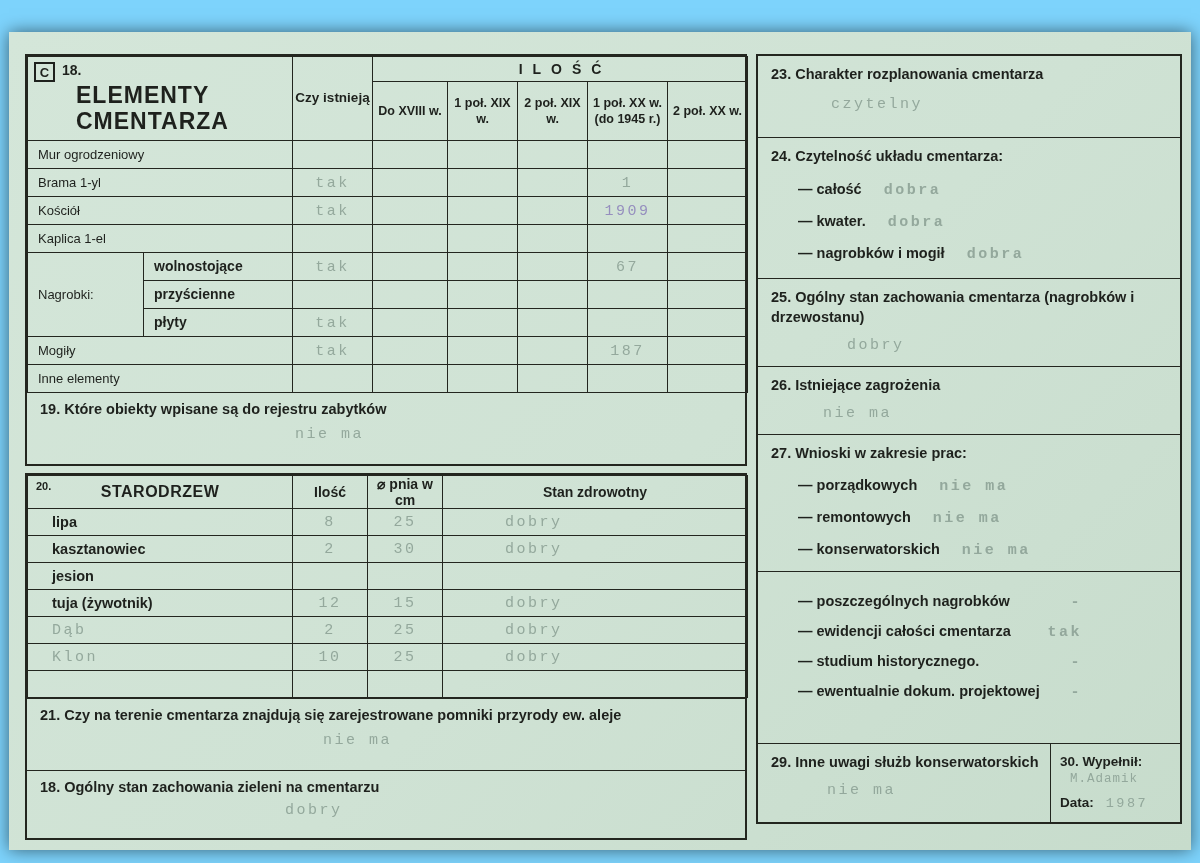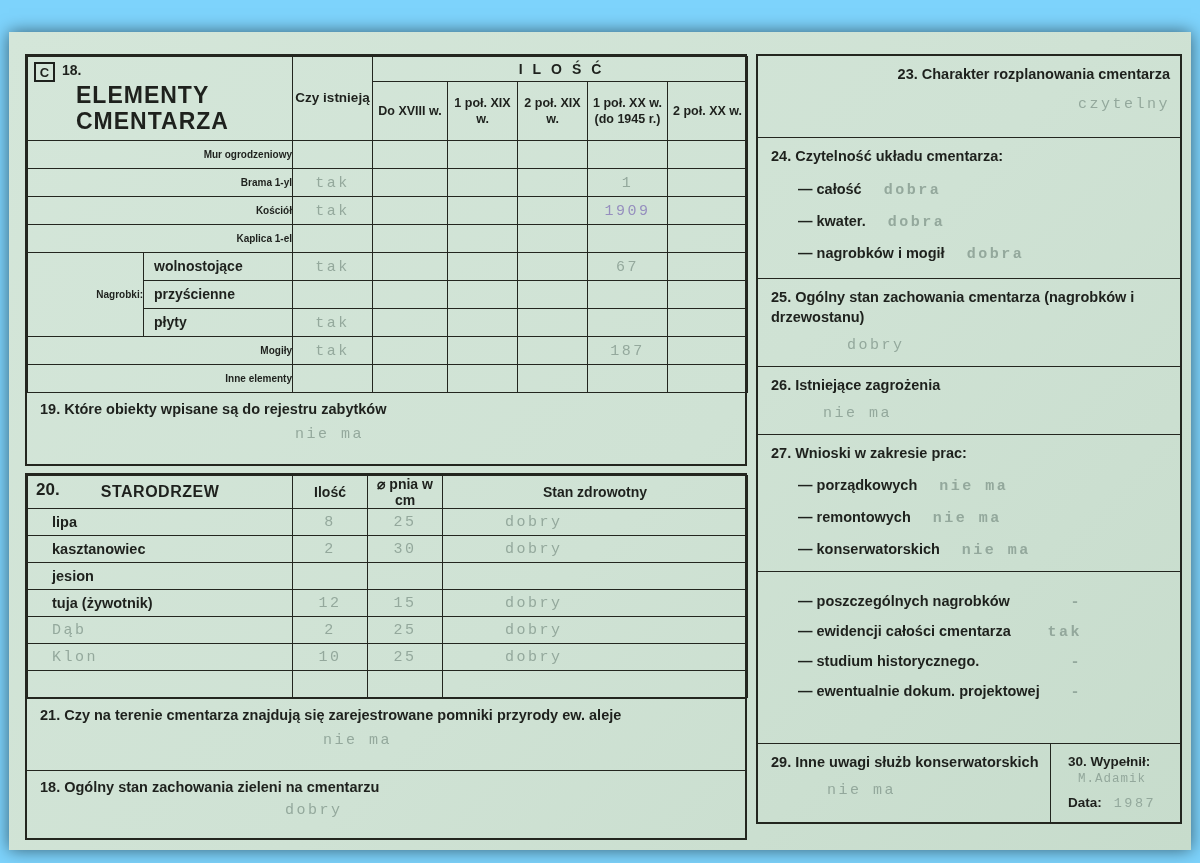--- a/index.html
+++ b/index.html
@@ -31,67 +31,67 @@
   .el-title { font-size:23px; font-weight:bold; letter-spacing:1px; line-height:1.12;
               margin:1px 0 0 42px; width:175px; }
 
   .exists-h { font-size:13.5px; font-weight:bold; text-align:center; line-height:1.3; padding:2px; }
   .ilosc-h  { height:24px; font-size:14px; font-weight:bold; text-align:center;
               letter-spacing:10px; text-indent:10px; }
   .period-h { height:56px; font-size:12.5px; font-weight:bold; text-align:center;
               line-height:1.3; padding:2px 3px; }
 
   .el-table tbody td { height:28px; }
-  .lbl { font-size:10px; font-weight:bold; text-align:right; padding-left:10px; }
+  .lbl { font-size:13px; font-weight:normal; text-align:left; padding-left:10px; }
   .sub { font-size:14px;  font-weight:bold; text-align:left; padding-left:10px; }
   .grp { vertical-align:middle; }
   .val { text-align:center; }
 
   .typed { font-family:"Liberation Mono","DejaVu Sans Mono",monospace;
            color:#8fa498; letter-spacing:2.5px; font-size:15px; opacity:.92; }
   .typed.purple { color:#9188bd; }
 
   
   .sec { padding:8px 12px 19px 13px; }
   .sec .sec-lbl { font-weight:bold; font-size:14.5px; }
   .s19-val { display:block; margin:9px 0 2px 255px; }
   .s21-val { display:block; margin:9px 0 2px 283px; }
   .s22-val { display:block; margin:7px 0 0 245px; }
   .bt { border-top:1.5px solid #23261f; }
 
   
   .s20-table thead th { height:32px; font-weight:bold; font-size:14px; text-align:center; }
   .s20h { position:relative; }
-  .s20num { position:absolute; left:8px; top:4px; font-size:17px; font-weight:bold; }
+  .s20num { position:absolute; left:8px; top:4px; font-size:11px; font-weight:bold; }
   .s20title { font-size:16px; letter-spacing:.5px; }
   .s20-table tbody td { height:27px; }
   .nm { font-size:14.5px; font-weight:bold; text-align:left; padding-left:24px; }
   .nm-typed { text-align:left; padding-left:24px; font-weight:normal; }
   .health { text-align:left; padding-left:62px; }
 
   
   .rsec { border-bottom:1.5px solid #23261f; padding:9px 10px 8px 13px; }
   .rsec:last-child { border-bottom:none; }
   .rlbl { font-weight:bold; font-size:14.5px; line-height:1.35; }
   .rval23 { display:block; margin:11px 0 4px 60px; }
   .rval25 { display:block; margin:10px 0 4px 76px; }
   .rval26 { display:block; margin:9px  0 4px 52px; }
   .item { display:flex; align-items:baseline; margin:14px 0 0 27px;
           font-weight:bold; font-size:14.5px; }
   .item .typed { margin-left:22px; }
   .s28 .item { margin-top:12px; }
   .s28 .item .typed { margin-left:auto; margin-right:88px; }
 
-  .min23 { min-height:82px;text-align:right; }  .min24 { min-height:141px; } .min25 { min-height:72px; }
+  .min23 { min-height:82px; }  .min24 { min-height:141px; } .min25 { min-height:72px; }
   .min26 { min-height:57px; }  .min27 { min-height:137px; } .min28 { min-height:172px; }
 
   .bottom { display:grid; grid-template-columns:1fr 130px; padding:0; min-height:78px; }
   .cell29 { padding:9px 8px 8px 13px; }
   .rval29 { display:block; margin:10px 0 0 56px; }
-  .cell30 { border-left:1.5px solid #23261f; padding:8px 6px 6px 17px; }
+  .cell30 { border-left:1.5px solid #23261f; padding:8px 6px 6px 9px; }
   .cell30 .b { font-weight:bold; font-size:13.5px; }
   .fill-name { display:block; margin:2px 0 0 10px; font-size:12.5px; letter-spacing:1px; }
   .date-row { margin-top:9px; display:flex; align-items:baseline; }
   .date-row .typed { margin-left:12px; font-size:13.5px; }
 </style>
 </head>
 <body>
 
 <div class="scan">
   <div class="paper">

